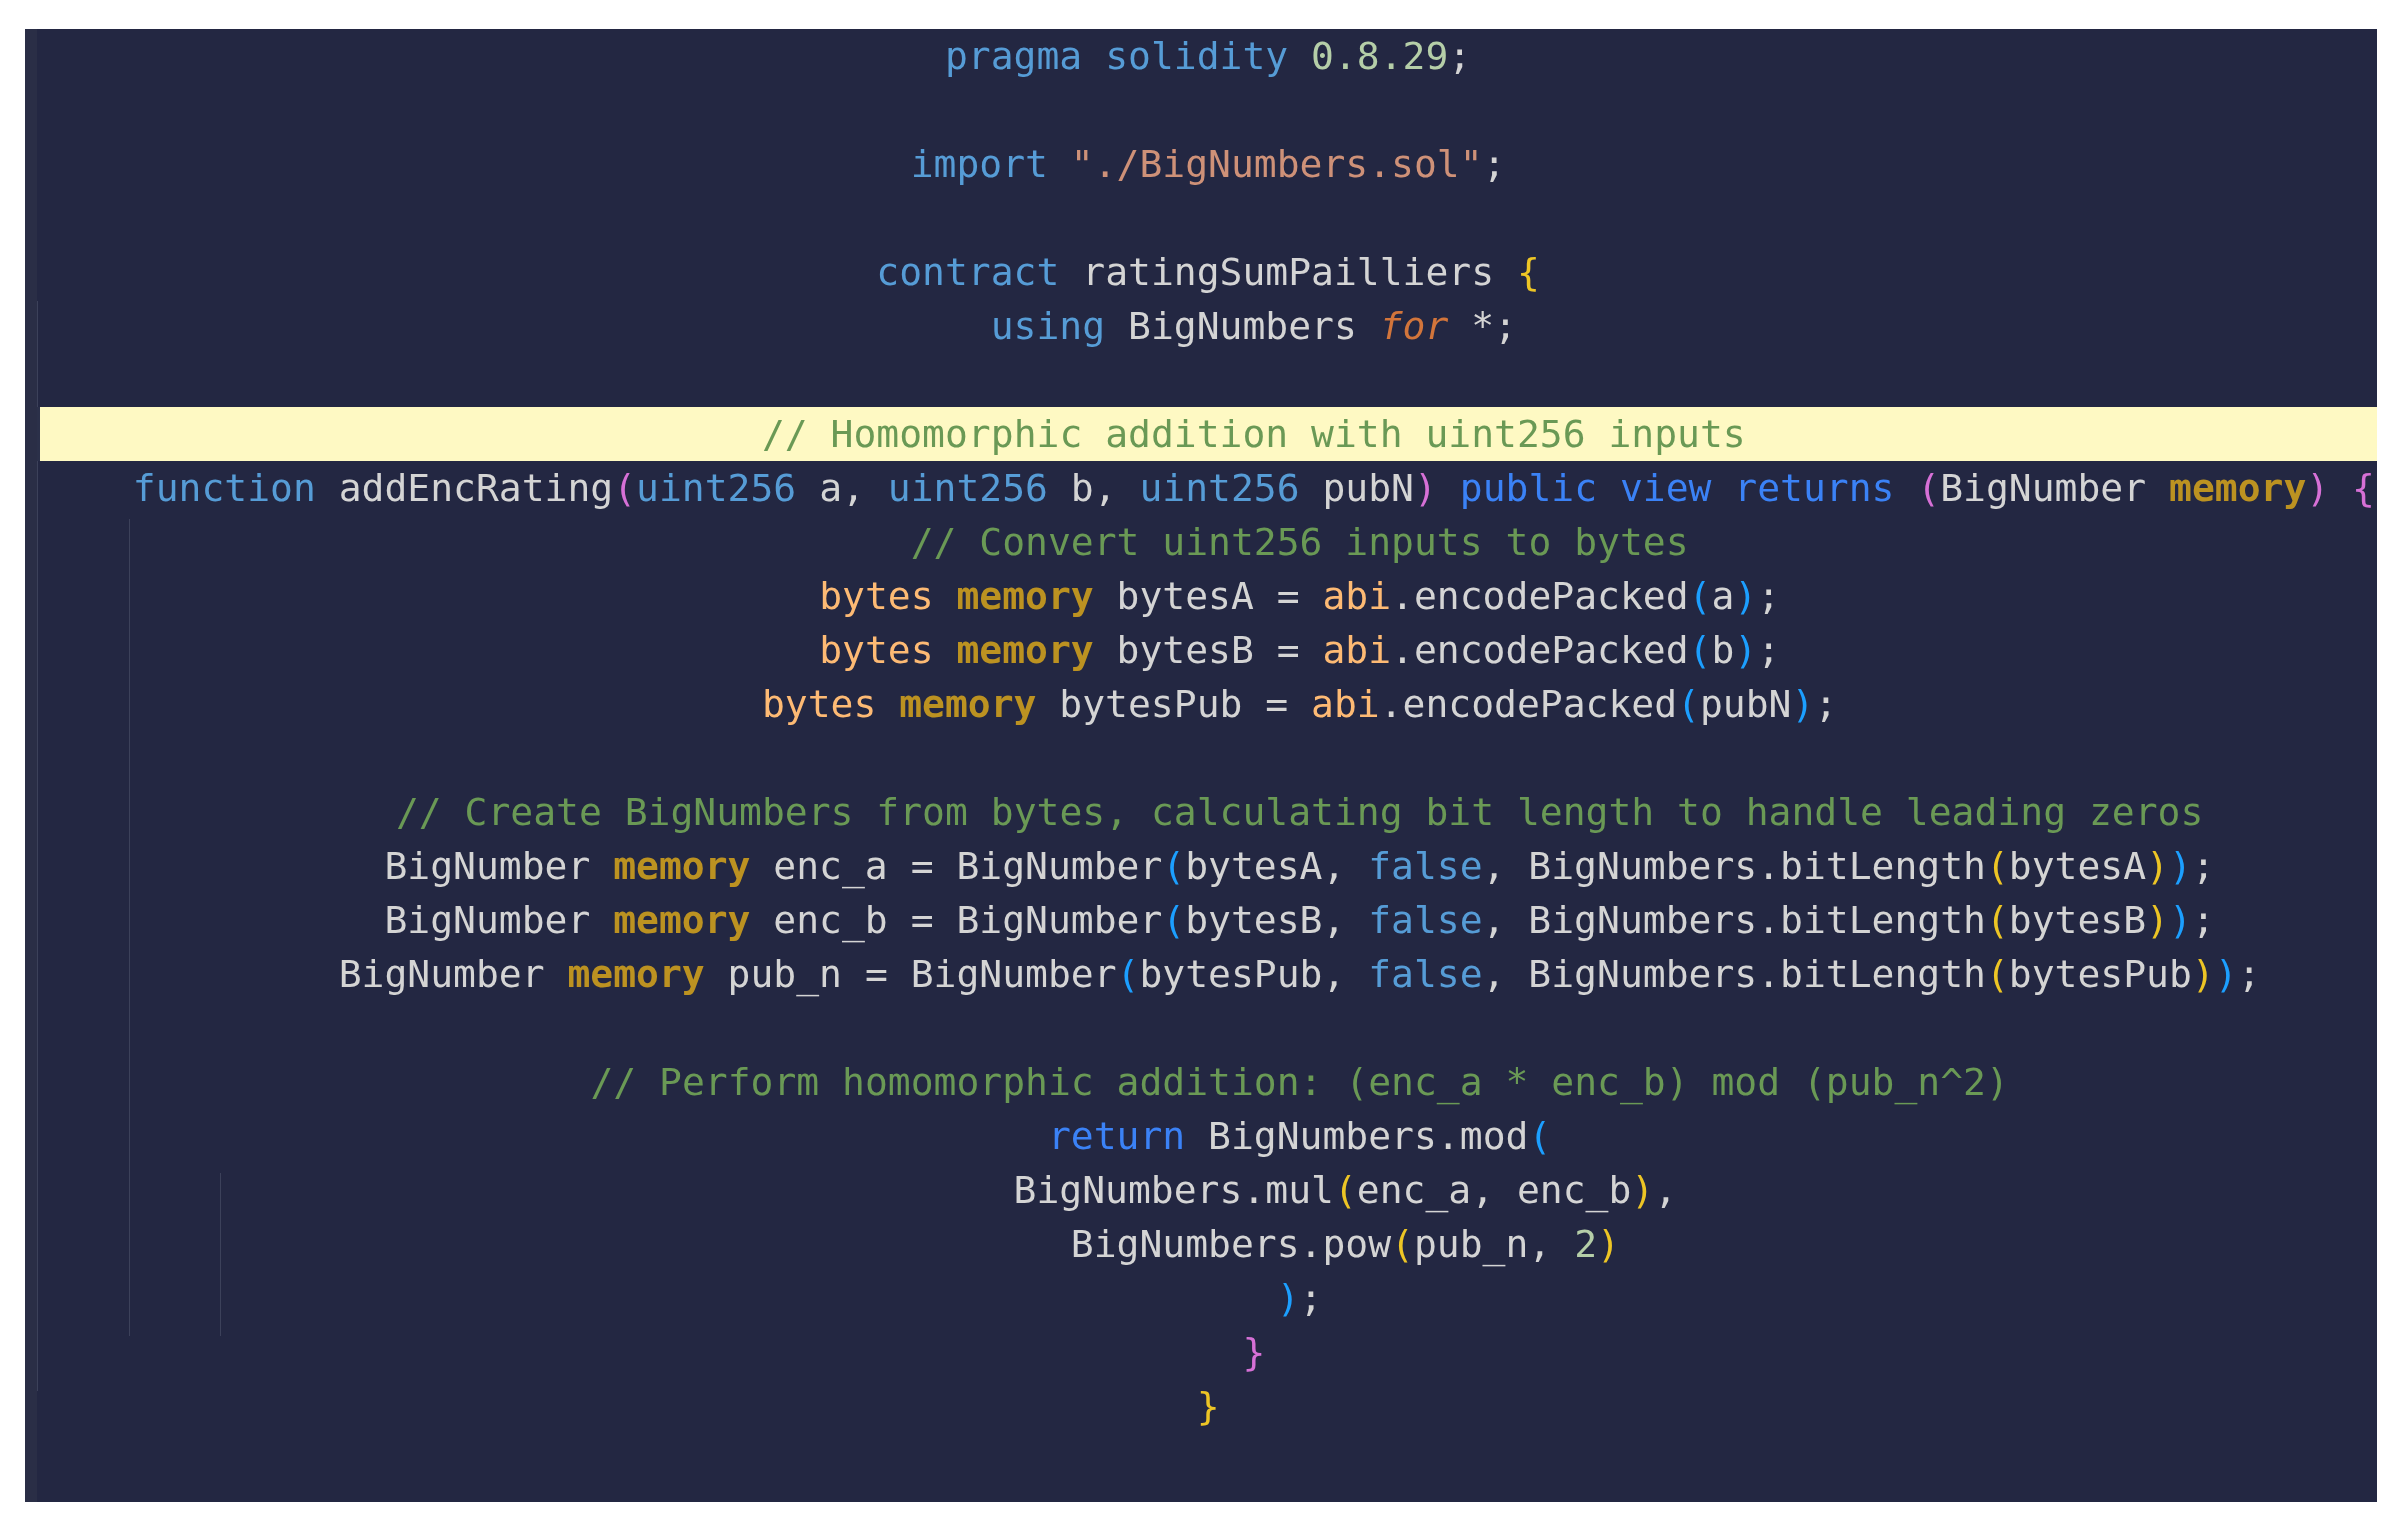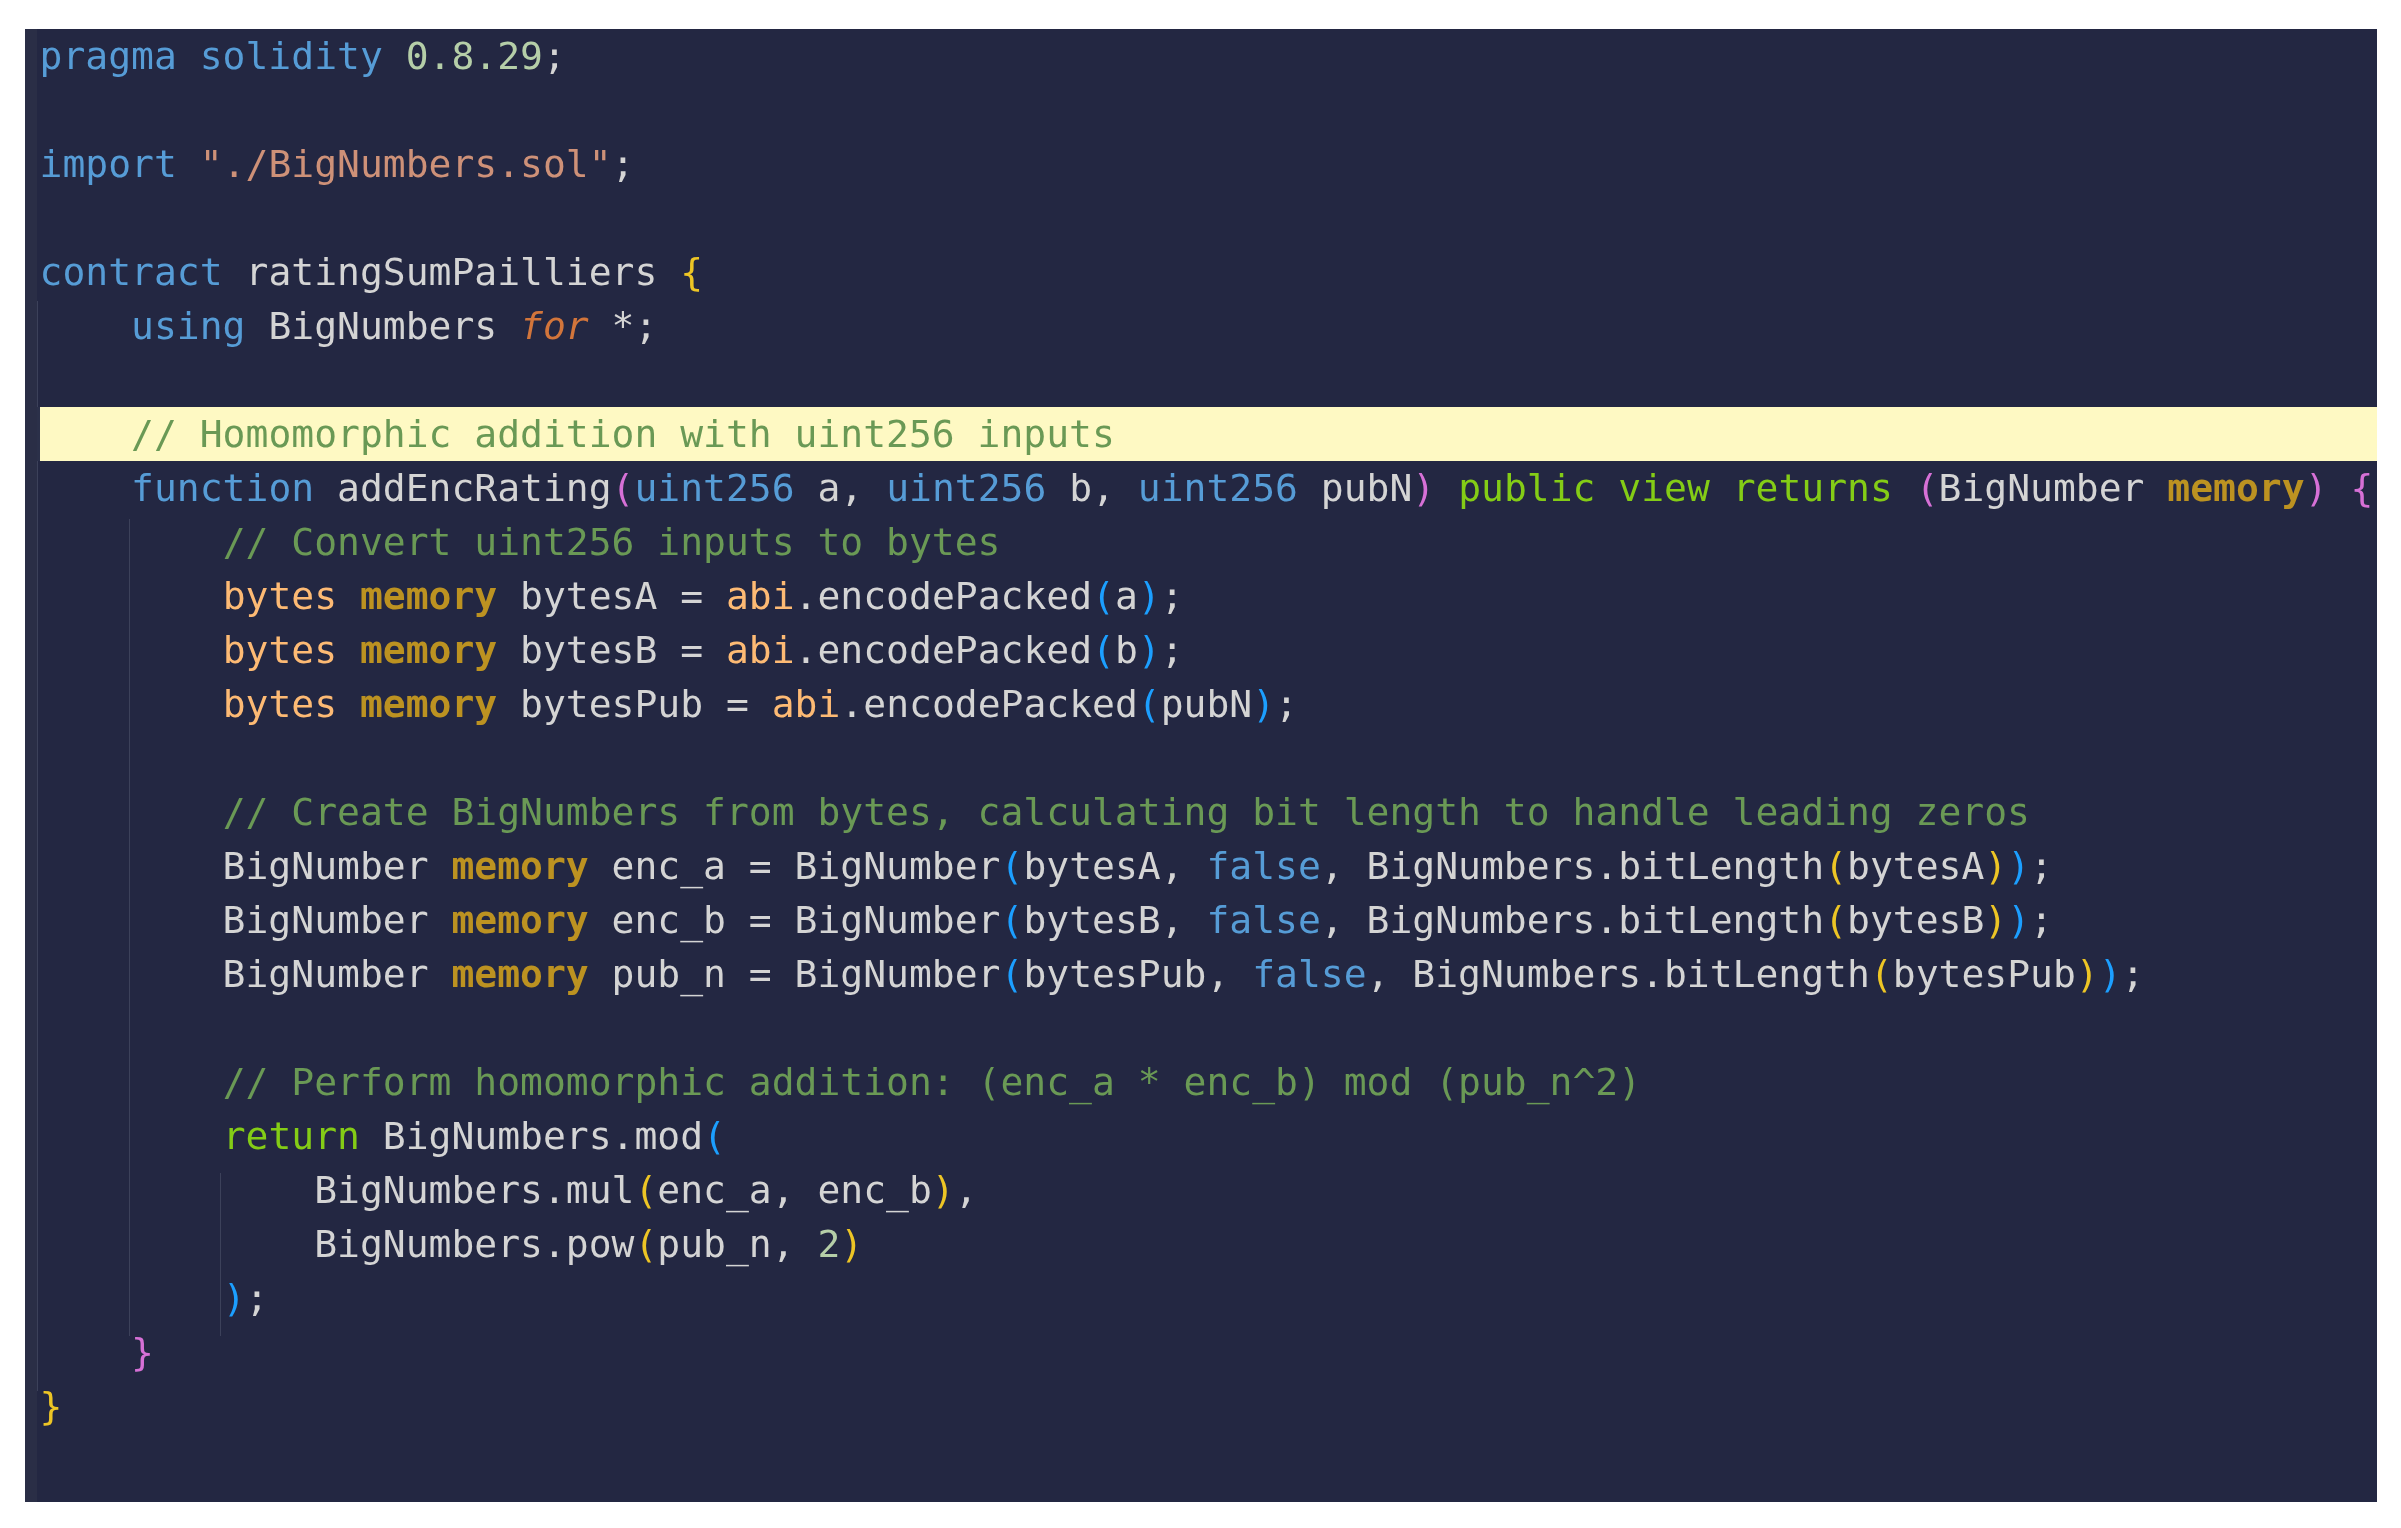--- a/index.html
+++ b/index.html
@@ -8,20 +8,21 @@
     background:#FFFFFF;
     position:relative;
     font-family:"DejaVu Sans Mono", monospace;
   }
   .editor-panel{
     position:absolute;
     left:24.6px;top:29px;
     width:2352px;height:1473px;
     background:#232742;
     overflow:hidden;
+    text-align:center;
   }
   .gutter{
     position:absolute;
     left:0;top:0;bottom:0;width:12px;
     background:#2A2E46;
   }
   .indent-guide{
     position:absolute;
     width:1.2px;
     background:#3C415A;
@@ -36,21 +37,21 @@
     line-height:54px;
     white-space:pre;
     color:#D4D4D4;
   }
   .line{height:54px;position:relative;}
   .line.hl{
     background:#fef9c3;
     box-shadow:-3px 0 0 0 #2B3049;
   }
   .tk-kw  {color:#569CD6;}
-  .tk-gkw {color:#84cc16;}
+  .tk-gkw {color:#3b82f6;}
   .tk-okw {color:#D2753B;font-style:italic;}
   .tk-gold{color:#BC9221;font-weight:bold;}
   .tk-cyan{color:#fdba74;}
   .tk-com {color:#6A9955;}
   .tk-str {color:#CE9178;}
   .tk-num {color:#B5CEA8;}
   .tk-pl  {color:#D4D4D4;}
   .tk-br1 {color:#EDC525;}
   .tk-br2 {color:#D670D6;}
   .tk-br3 {color:#1C9FFF;}

